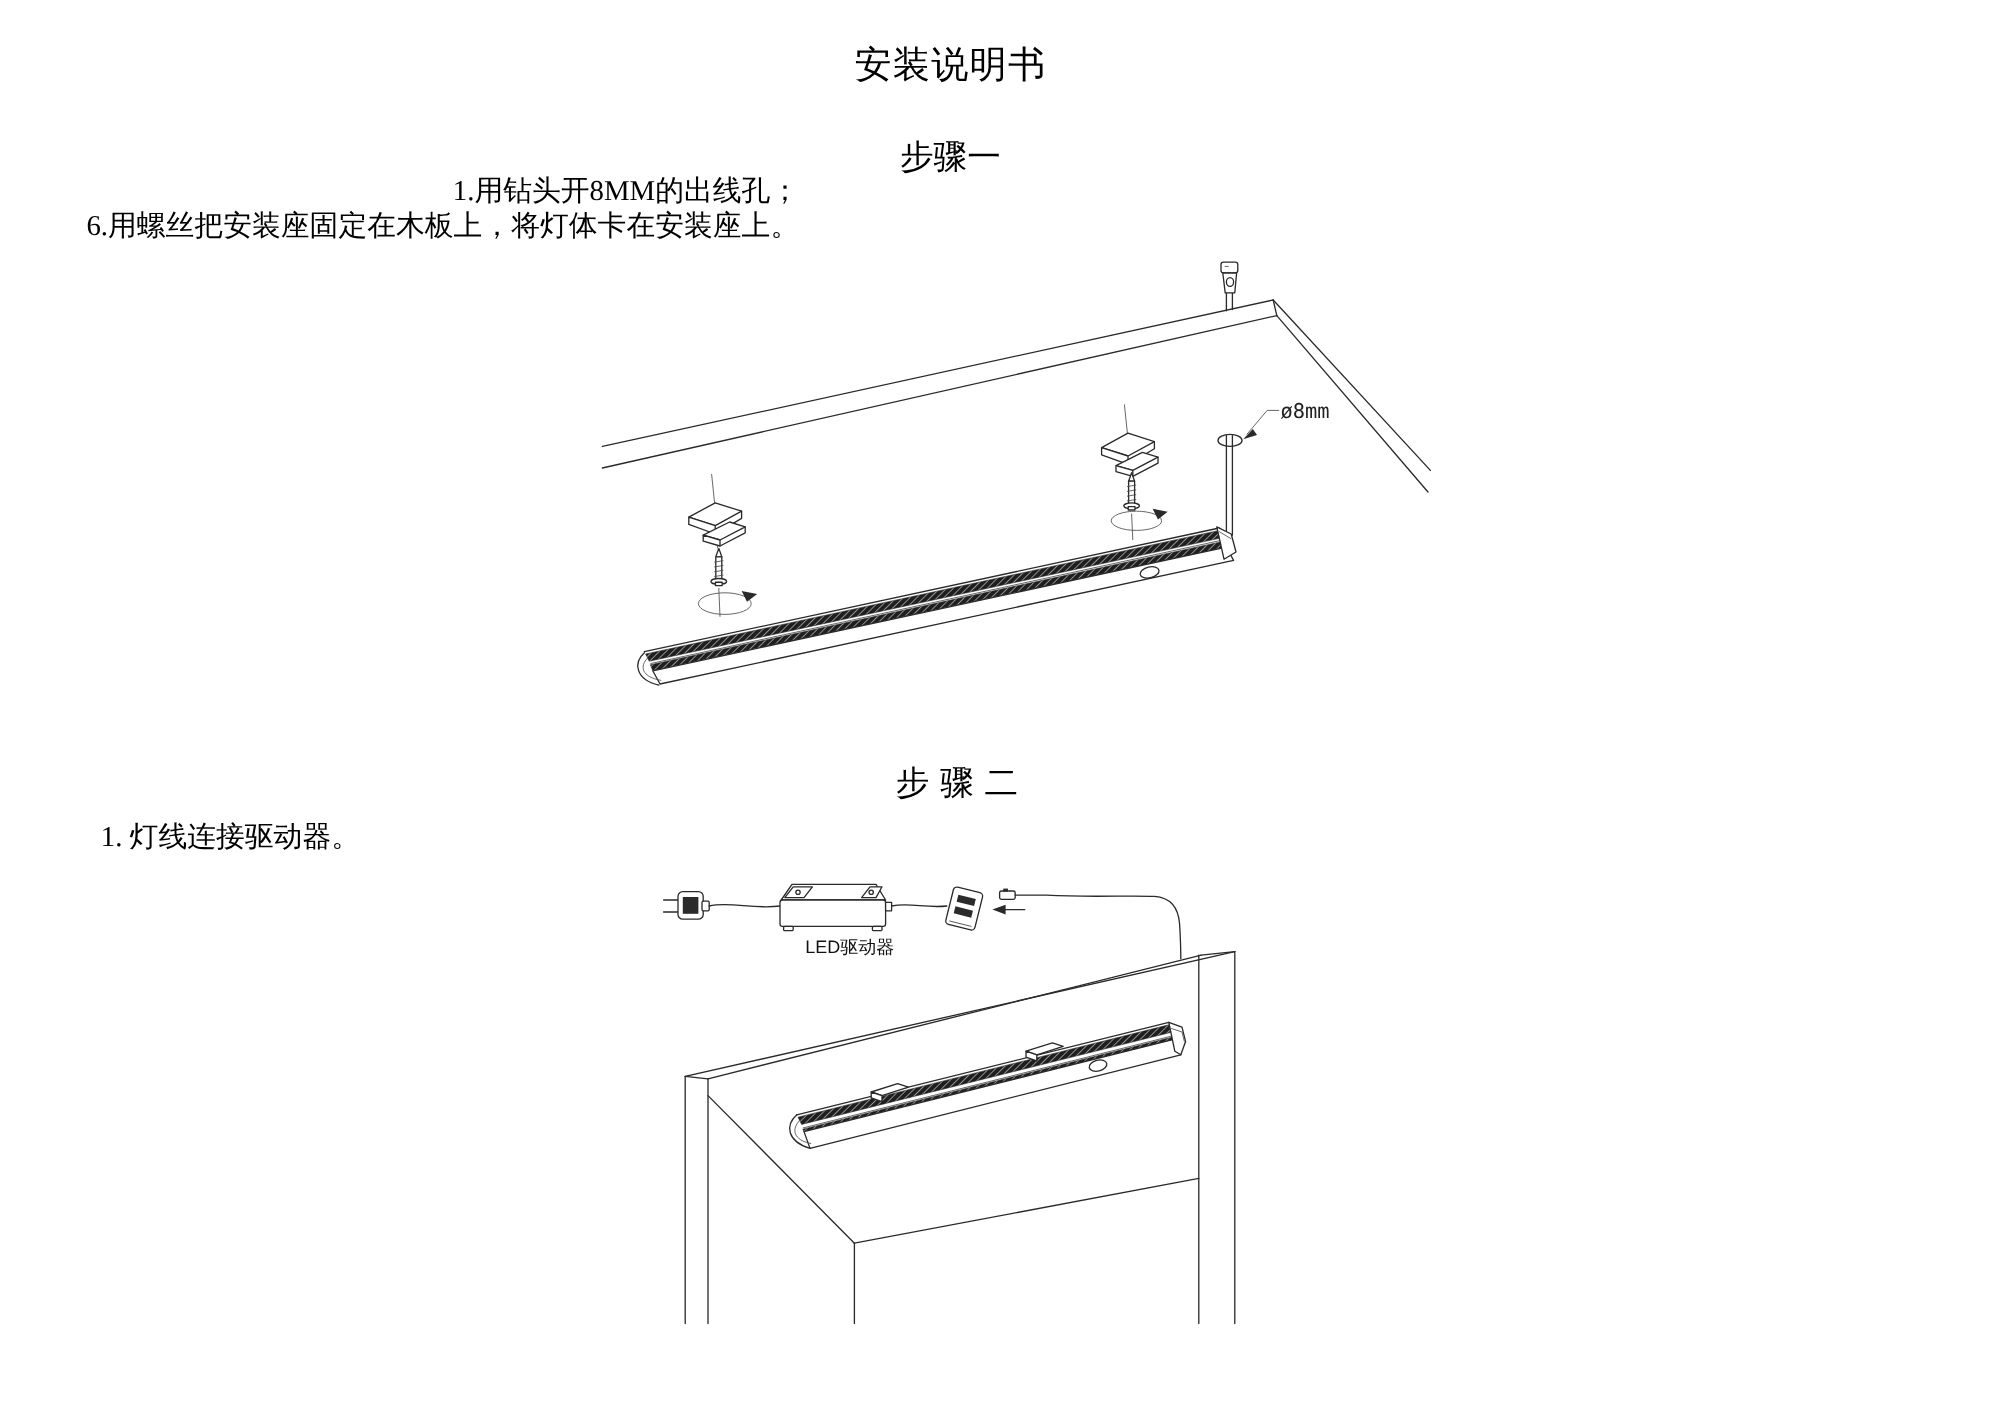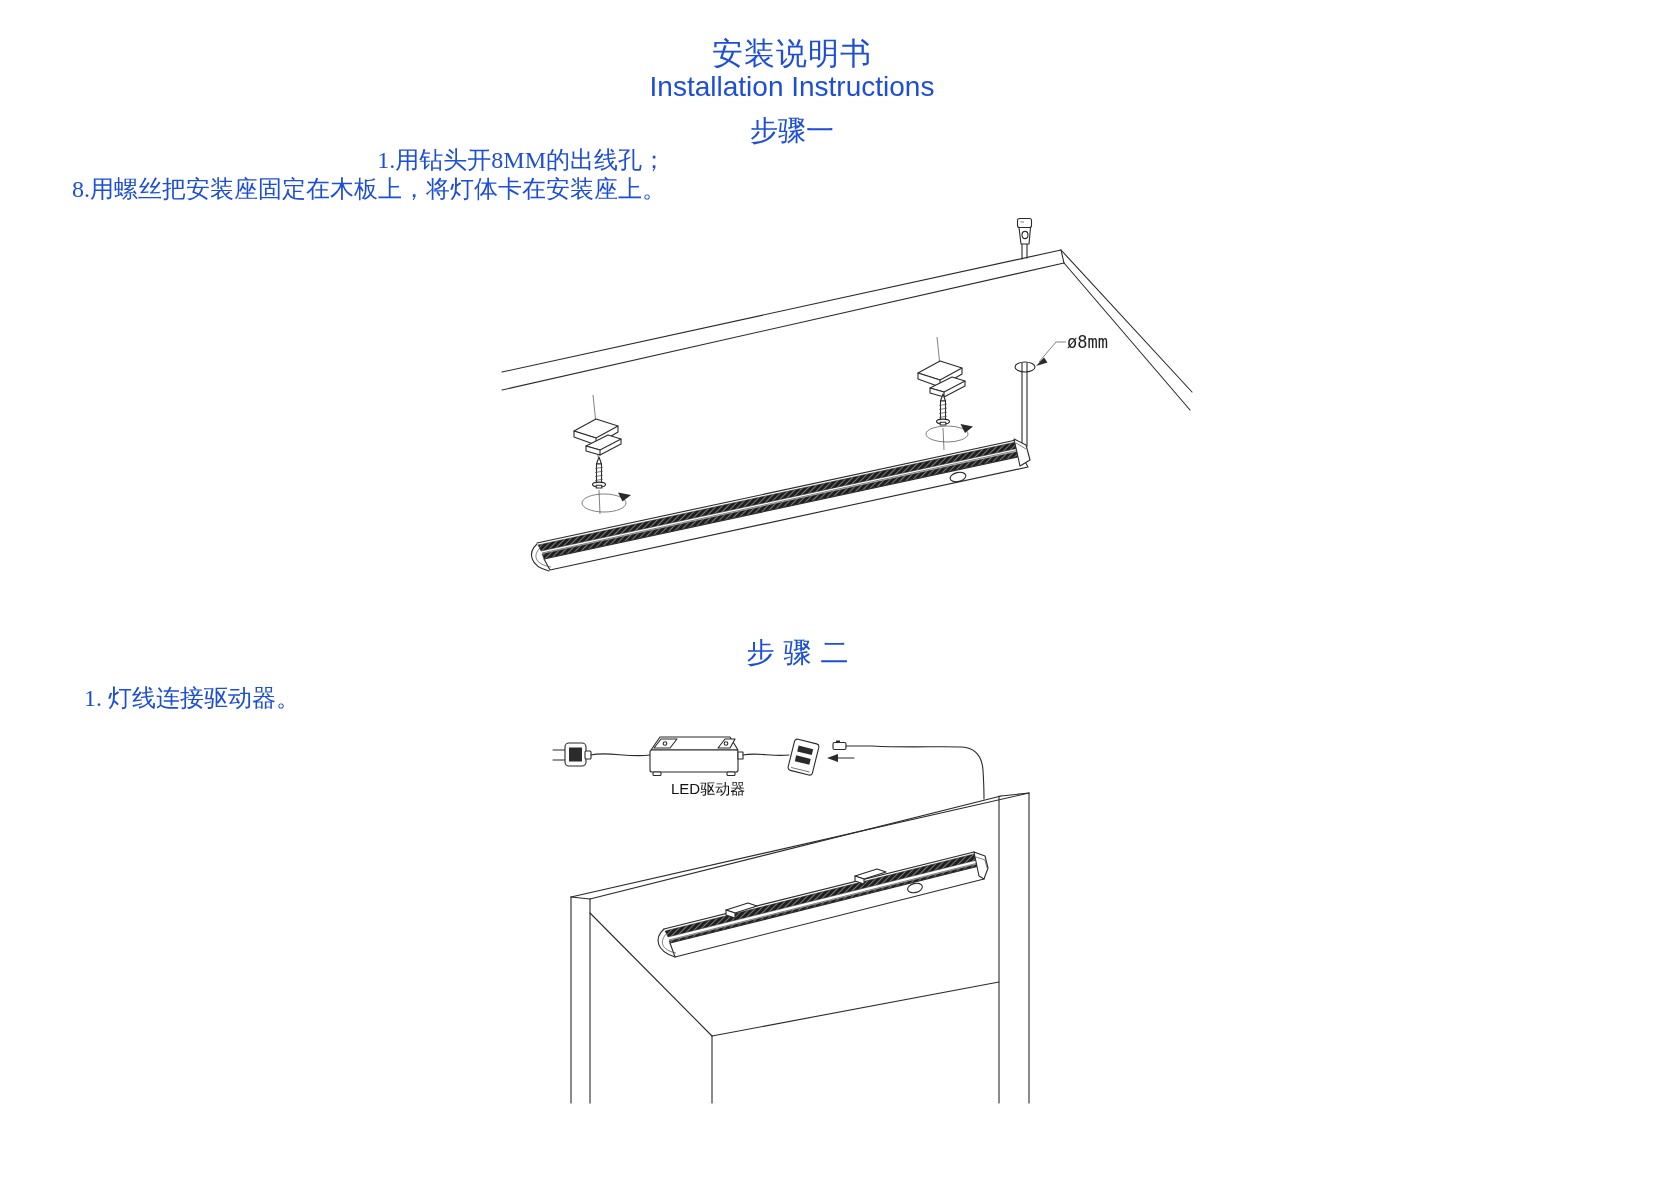--- a/index.html
+++ b/index.html
@@ -1,17 +1,17 @@
 <!DOCTYPE html>
 <html><head>
 <meta charset="utf-8">
 <style>
   html,body{margin:0;padding:0;background:#fff;}
   .page{position:relative;width:1584px;height:1183px;background:#fff;overflow:hidden;
-        font-family:"Liberation Sans",sans-serif;color:#1d4ed8;}
+        font-family:"Liberation Sans",sans-serif;color:#000000;}
   .center-line{position:absolute;left:0;right:0;text-align:center;white-space:nowrap;}
   .title-cn{top:33px;font-size:31px;letter-spacing:1px;}
   .title-en{top:71px;font-size:28px;}
   .step-heading{font-size:28px;}
   .step1-heading{top:112px;}
   .step2-heading{top:634px;letter-spacing:9px;padding-left:20px;}
   .instr{position:absolute;font-family:"Liberation Serif",serif;font-size:24px;
          line-height:29px;white-space:nowrap;text-align:right;}
   .instr1{left:72px;top:146px;}
   .instr2{left:84px;top:672px;margin-top:12px;}
@@ -22,26 +22,25 @@
   .dk{fill:#2b2b2b;}
   .cadtext{font-family:"DejaVu Sans Mono","Liberation Sans",monospace;font-size:17px;fill:#222;}
   .lbltext{font-family:"Liberation Sans",sans-serif;font-size:15px;fill:#111;}
 </style>
 </head>
 <body>
 
 <div class="page">
 
   <div class="center-line title-cn">安装说明书</div>
-  <div class="center-line title-en">Installation Instructions</div>
   <div class="center-line step-heading step1-heading">步骤一</div>
 
   <div class="instr instr1">
     <div>1.用钻头开8MM的出线孔；</div>
-    <div>8.用螺丝把安装座固定在木板上，将灯体卡在安装座上。</div>
+    <div>6.用螺丝把安装座固定在木板上，将灯体卡在安装座上。</div>
   </div>
 
   <svg style="left:430px;top:190px;" width="790" height="400" viewBox="430 190 790 400">
     <defs>
       <pattern id="hatch1" width="4" height="4" patternUnits="userSpaceOnUse" patternTransform="rotate(45)">
         <rect width="4" height="4" fill="#1f1f1f"></rect>
         <line x1="0" y1="0" x2="0" y2="4" stroke="#d9d9d9" stroke-width="1"></line>
       </pattern>
       <g id="clip-shape">
         <path class="wh" d="M 0 12 L 22 0 L 44 7 L 22 19 Z"></path>

